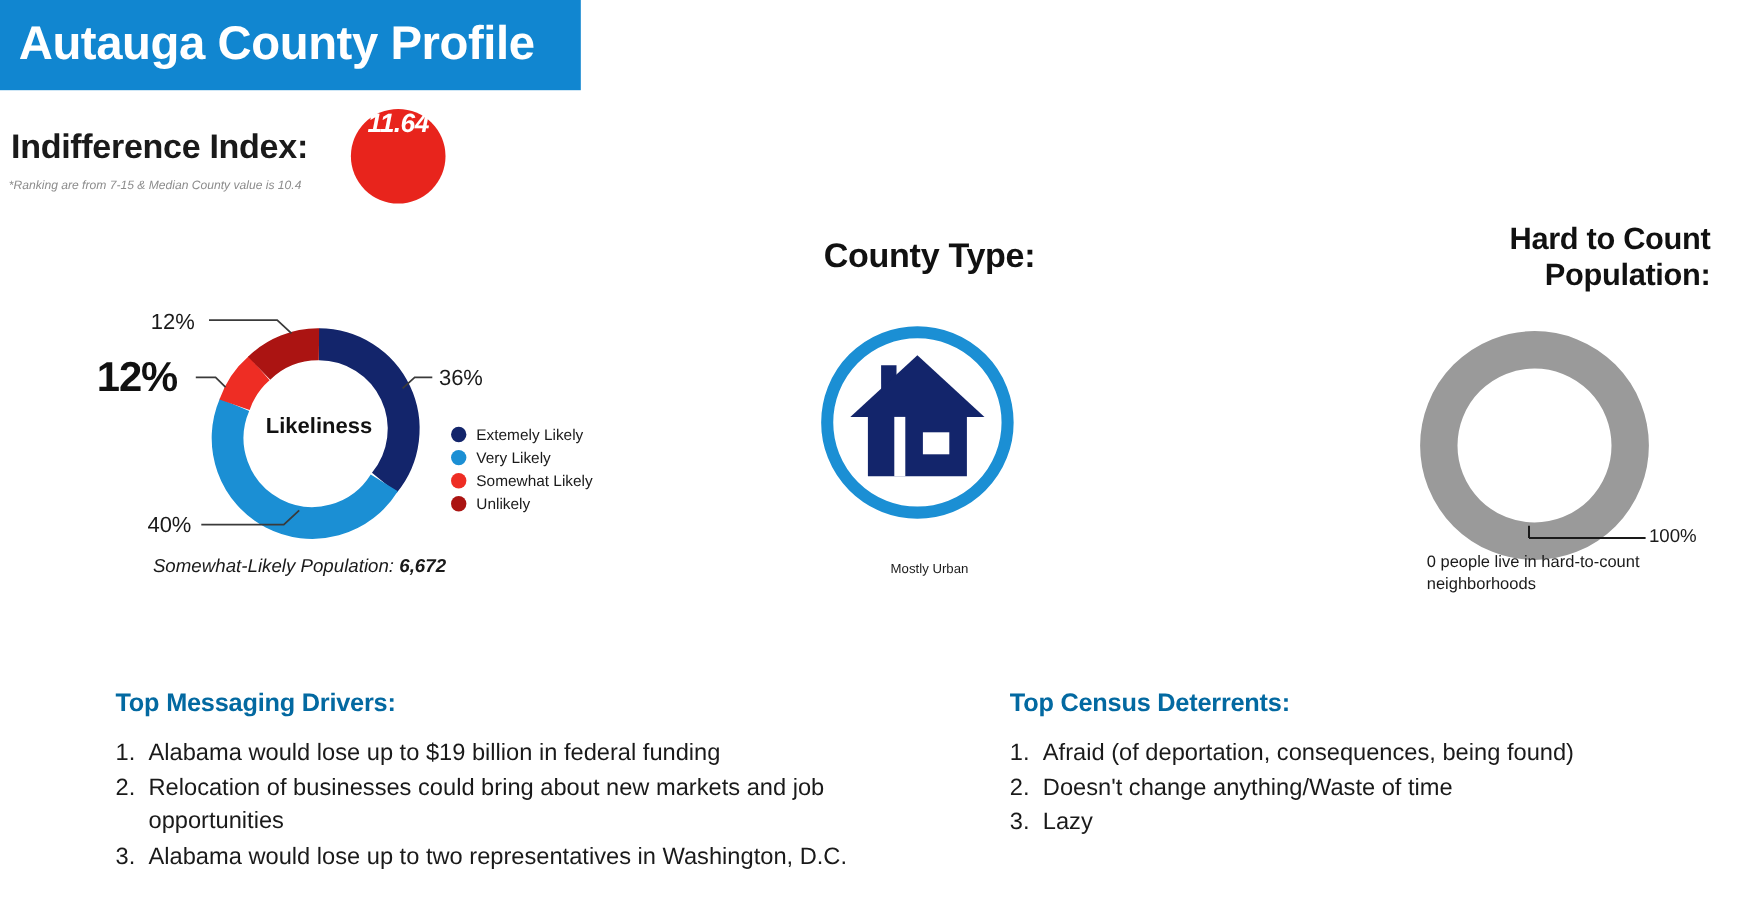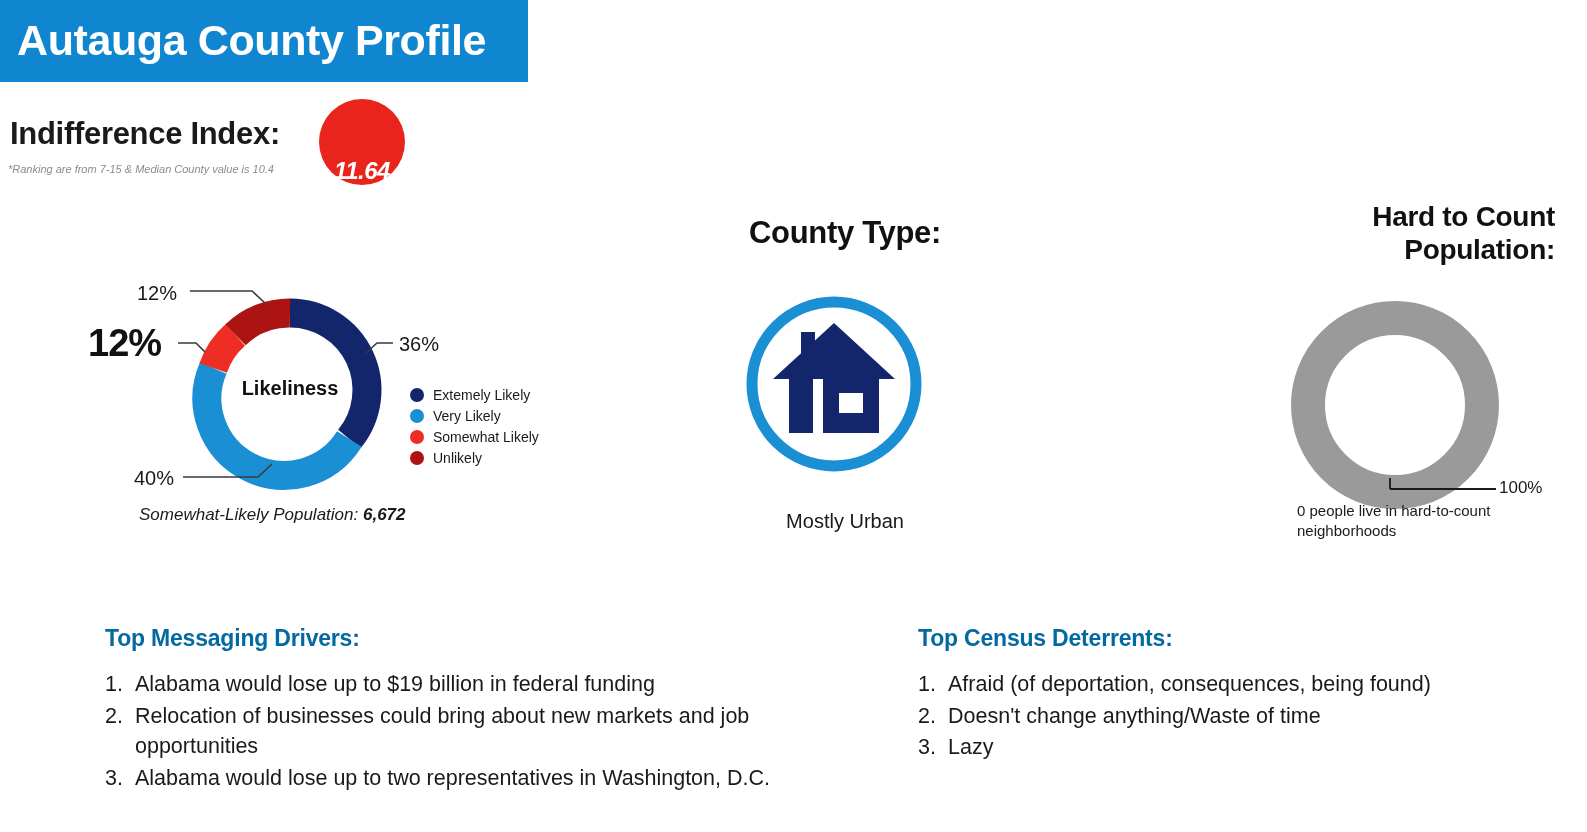--- a/index.html
+++ b/index.html
@@ -61,21 +61,21 @@
   }
   .idx-circle {
     position: absolute;
     left: 319px;
     top: 99px;
     width: 86px;
     height: 86px;
     border-radius: 50%;
     background: #e8241c;
     display: flex;
-    align-items: flex-end;
+    align-items: flex-start;
     justify-content: center;
   }
   .idx-value {
     font-size: 24px;
     font-weight: bold;
     font-style: italic;
     color: #ffffff;
     letter-spacing: -0.5px;
   }
 
@@ -182,21 +182,21 @@
     top: 78px;
     width: 182px;
     height: 182px;
   }
   .county-caption {
     position: absolute;
     left: 0;
     top: 295px;
     width: 370px;
     text-align: center;
-    font-size: 20px;
+    font-size: 12px;
     color: #1a1a1a;
   }
 
   
   .htc-panel {
     position: absolute;
     left: 1235px;
     top: 200px;
     width: 345px;
     height: 360px;

